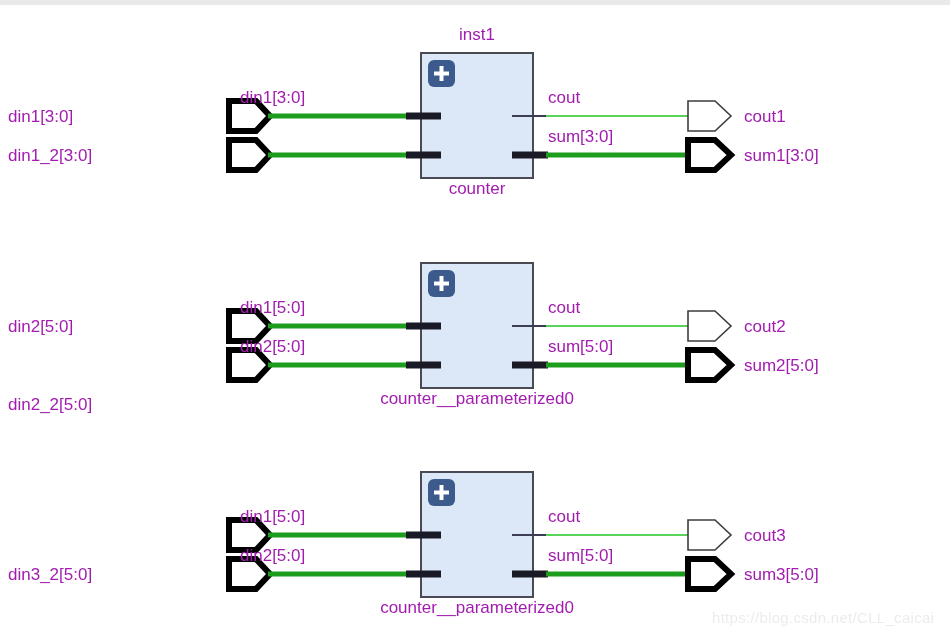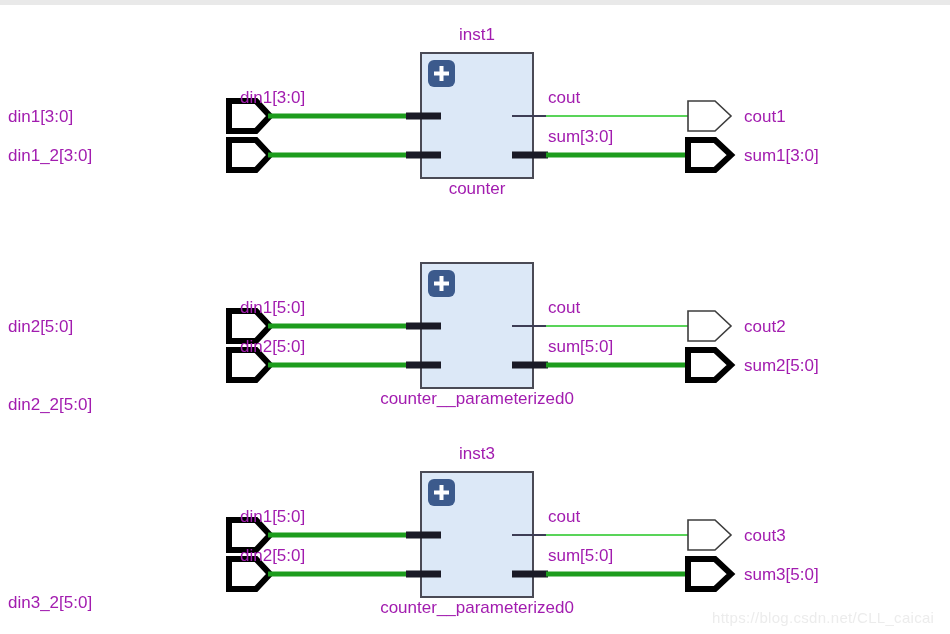--- a/index.html
+++ b/index.html
@@ -157,24 +157,23 @@
 
   <div class="lbl lbl-right" style="left:240px; top:299px; width:194px;">din1[5:0]</div>
   <div class="lbl lbl-right" style="left:240px; top:338px; width:194px;">din2[5:0]</div>
 
   <div class="lbl" style="left:548px; top:299px;">cout</div>
   <div class="lbl" style="left:548px; top:338px;">sum[5:0]</div>
 
   <div class="lbl" style="left:744px; top:318px;">cout2</div>
   <div class="lbl" style="left:744px; top:357px;">sum2[5:0]</div>
 
-  <div class="lbl lbl-center" style="left:377px; top:445px; width:200px;">inst3</div>
   <div class="lbl lbl-center" style="left:327px; top:599px; width:300px;">counter__parameterized0</div>
 
-  <div class="lbl lbl-right" style="left:8px; top:594px; width:212px;">din3_2[5:0]</div>
+  <div class="lbl lbl-right" style="left:8px; top:566px; width:212px;">din3_2[5:0]</div>
 
   <div class="lbl lbl-right" style="left:240px; top:508px; width:194px;">din1[5:0]</div>
   <div class="lbl lbl-right" style="left:240px; top:547px; width:194px;">din2[5:0]</div>
 
   <div class="lbl" style="left:548px; top:508px;">cout</div>
   <div class="lbl" style="left:548px; top:547px;">sum[5:0]</div>
 
   <div class="lbl" style="left:744px; top:527px;">cout3</div>
   <div class="lbl" style="left:744px; top:566px;">sum3[5:0]</div>
 

